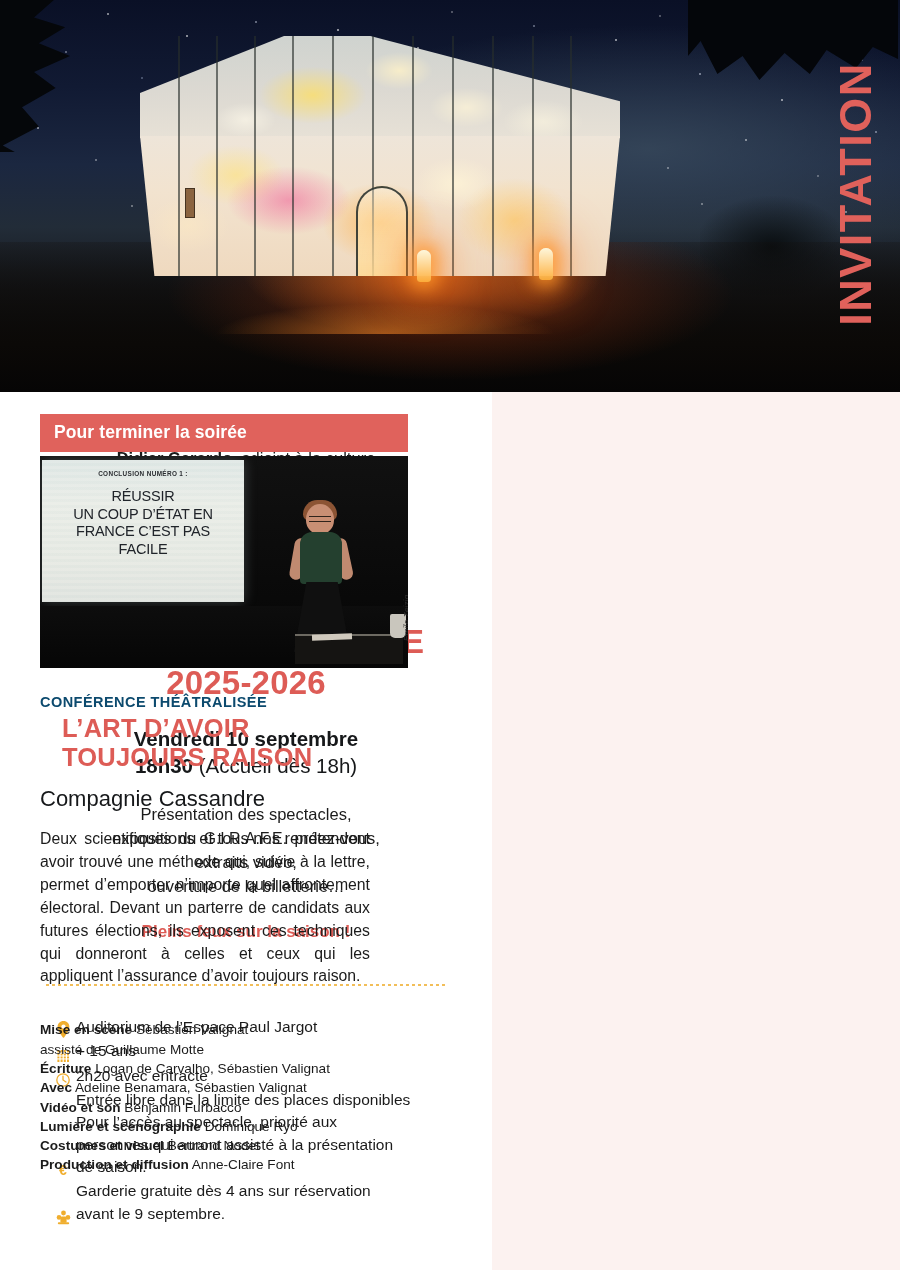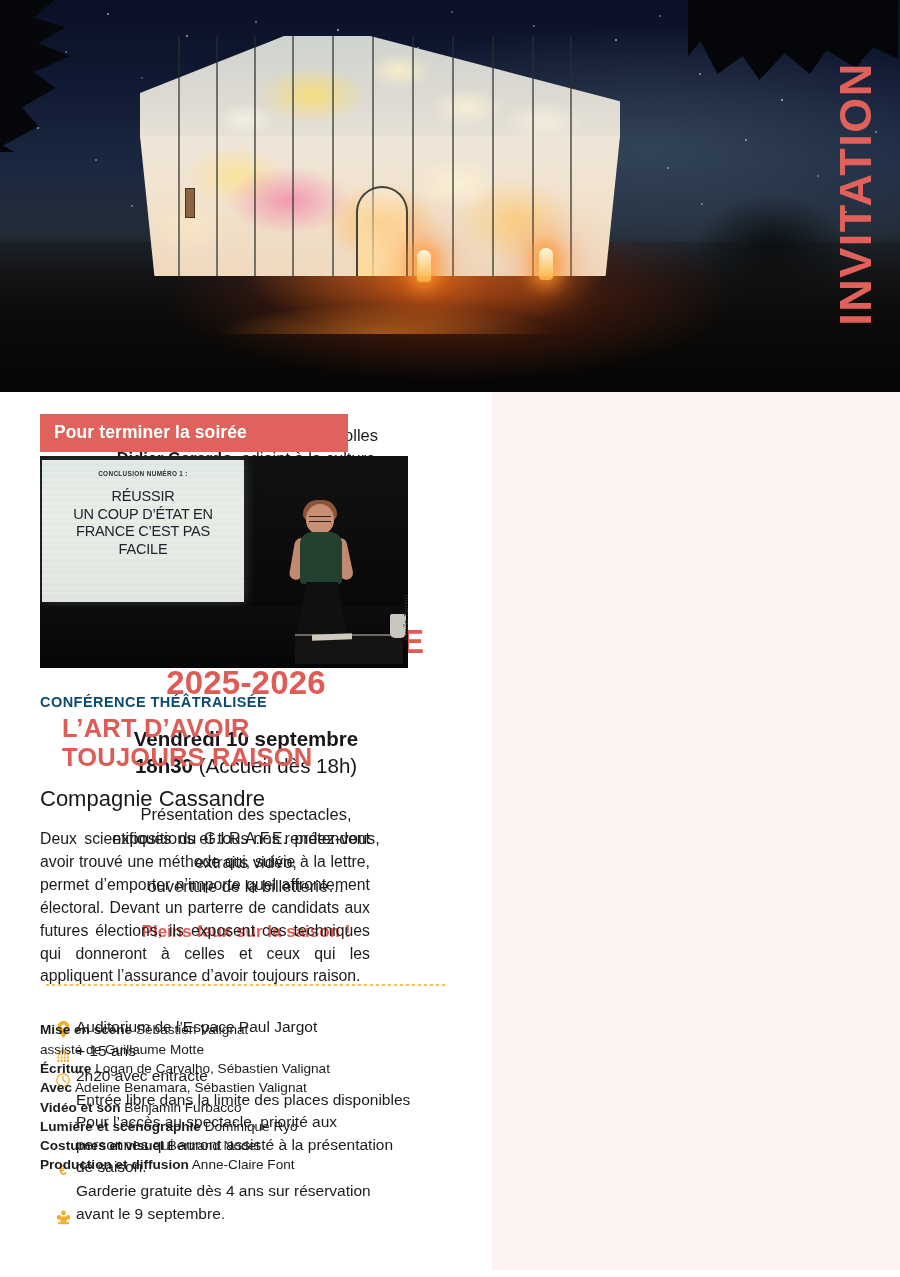--- a/index.html
+++ b/index.html
@@ -357,21 +357,21 @@
     width: 336px;
   }
 
   .red-banner {
     background: #e0625c;
     color: #ffffff;
     font-size: 17.5px;
     font-weight: 700;
     padding: 8px 14px 9px 14px;
     letter-spacing: .1px;
-    width: 308px;
+    width: 368px;
     margin-left: 0;
   }
 
   .photo-wrap {
     position: relative;
     width: 368px;
     height: 212px;
     margin-top: 4px;
     overflow: hidden;
     background: #090909;

